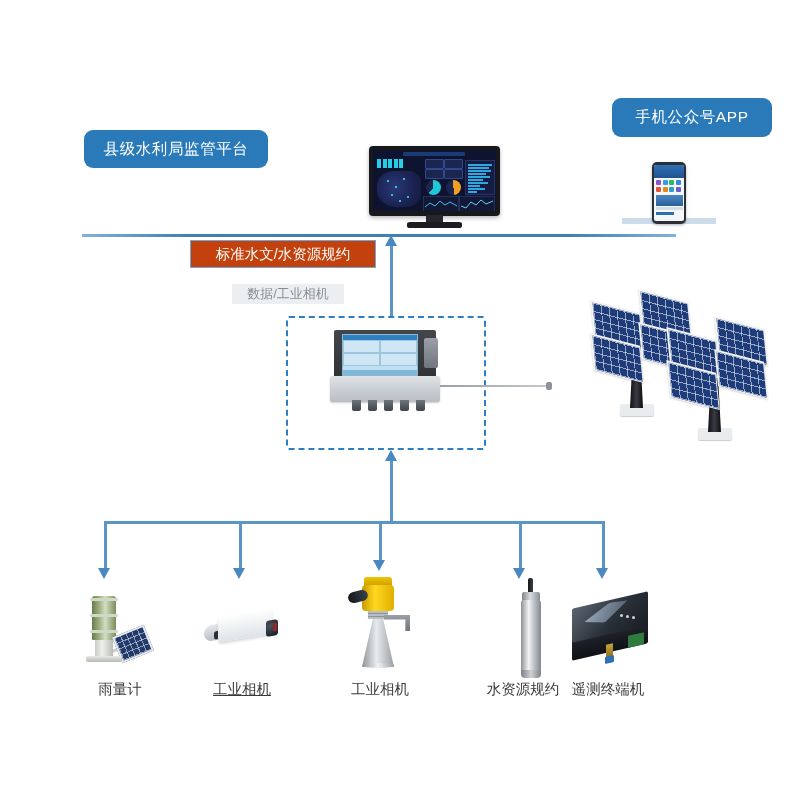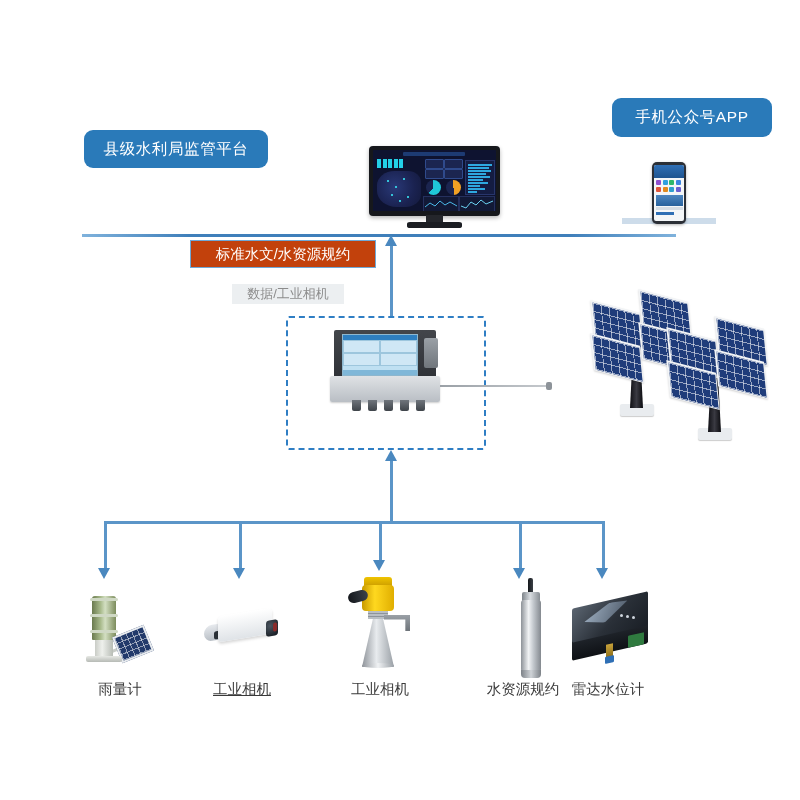--- a/index.html
+++ b/index.html
@@ -441,16 +441,16 @@
   <div class="dev-label" style="left:182px;top:680px;width:120px;text-decoration:underline;">
     <span>工业相机</span>
   </div>
   <div class="dev-label" style="left:320px;top:680px;width:120px;">
     <span>工业相机</span>
   </div>
   <div class="dev-label" style="left:463px;top:680px;width:120px;">
     <span>水资源规约</span>
   </div>
   <div class="dev-label" style="left:548px;top:680px;width:120px;">
-    <span>雷达水位计</span>
+    <span>遥测终端机</span>
   </div>
 
 </div>
 
 </body></html>

